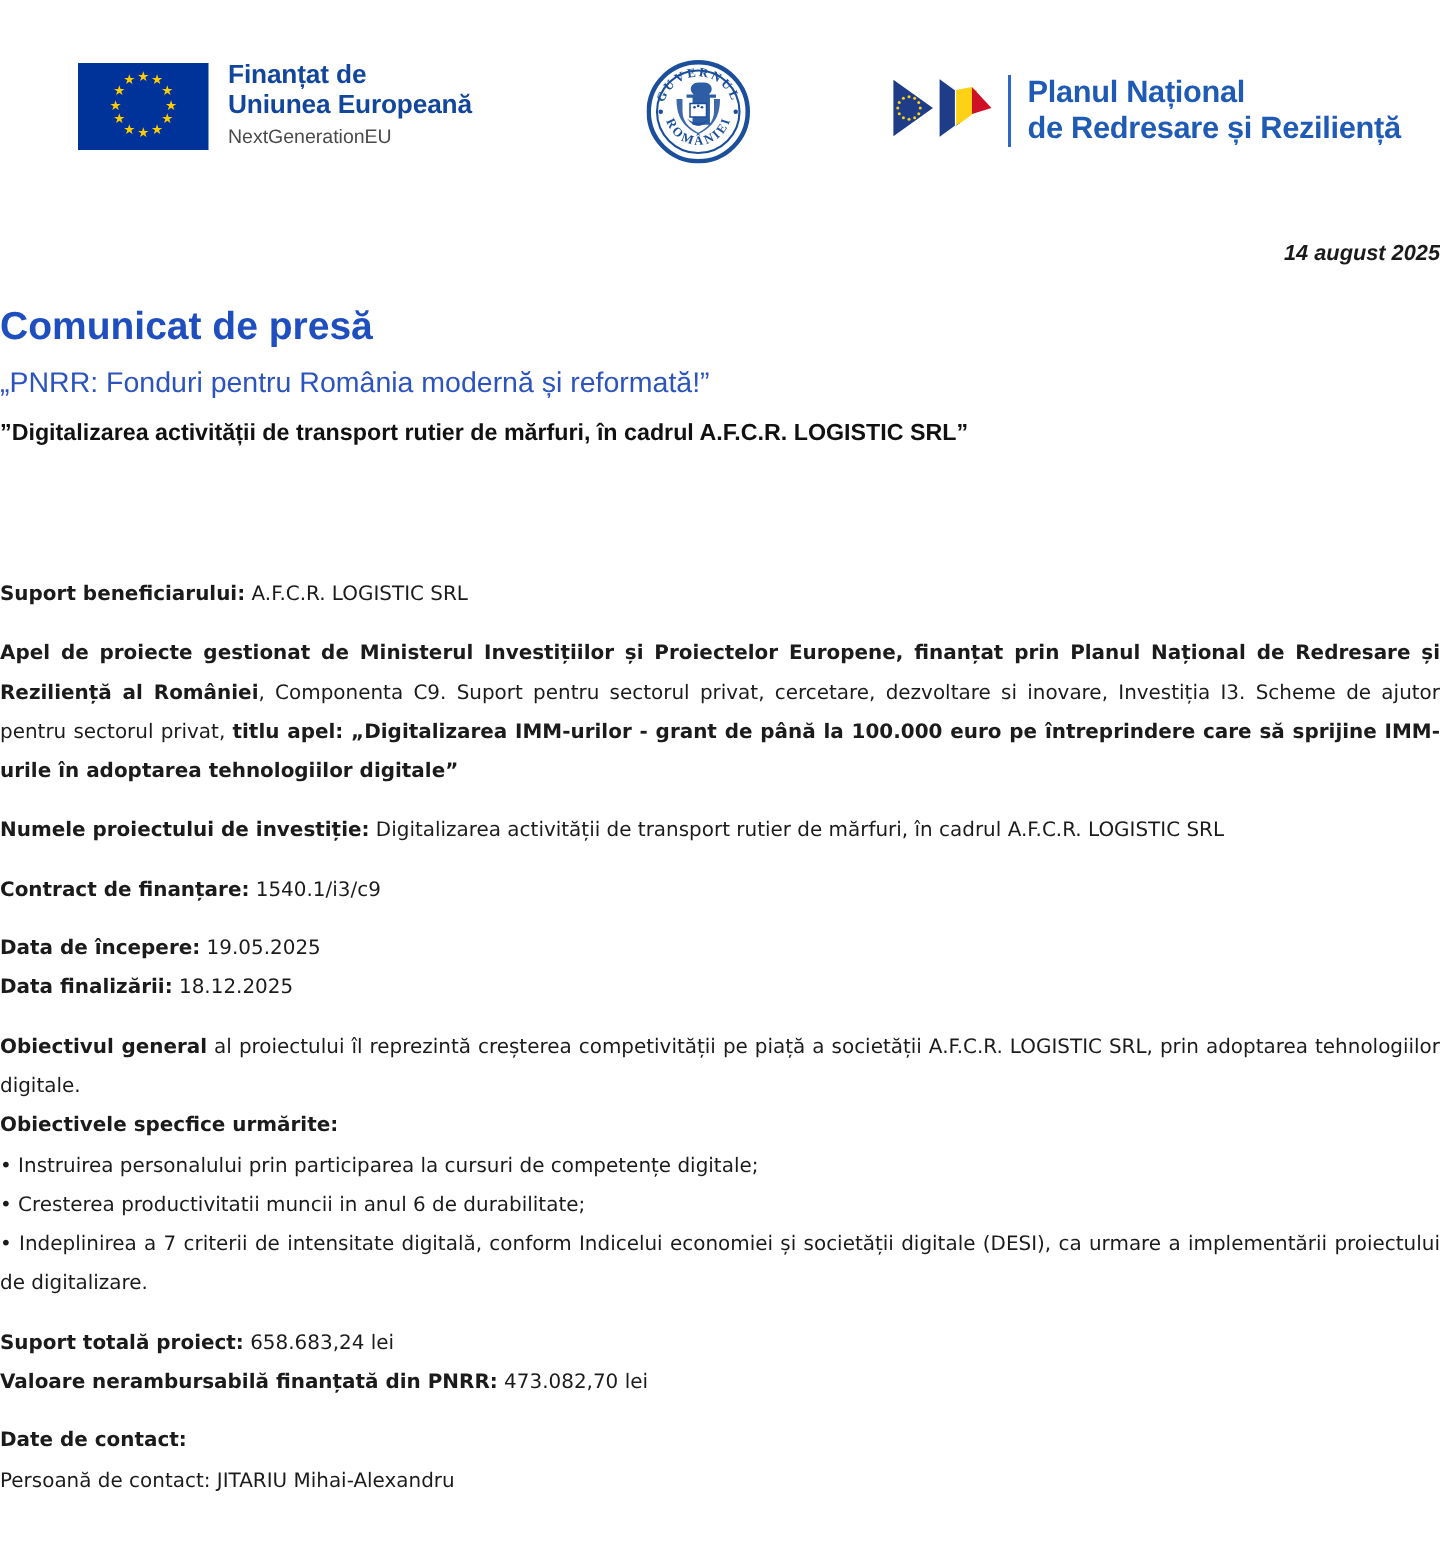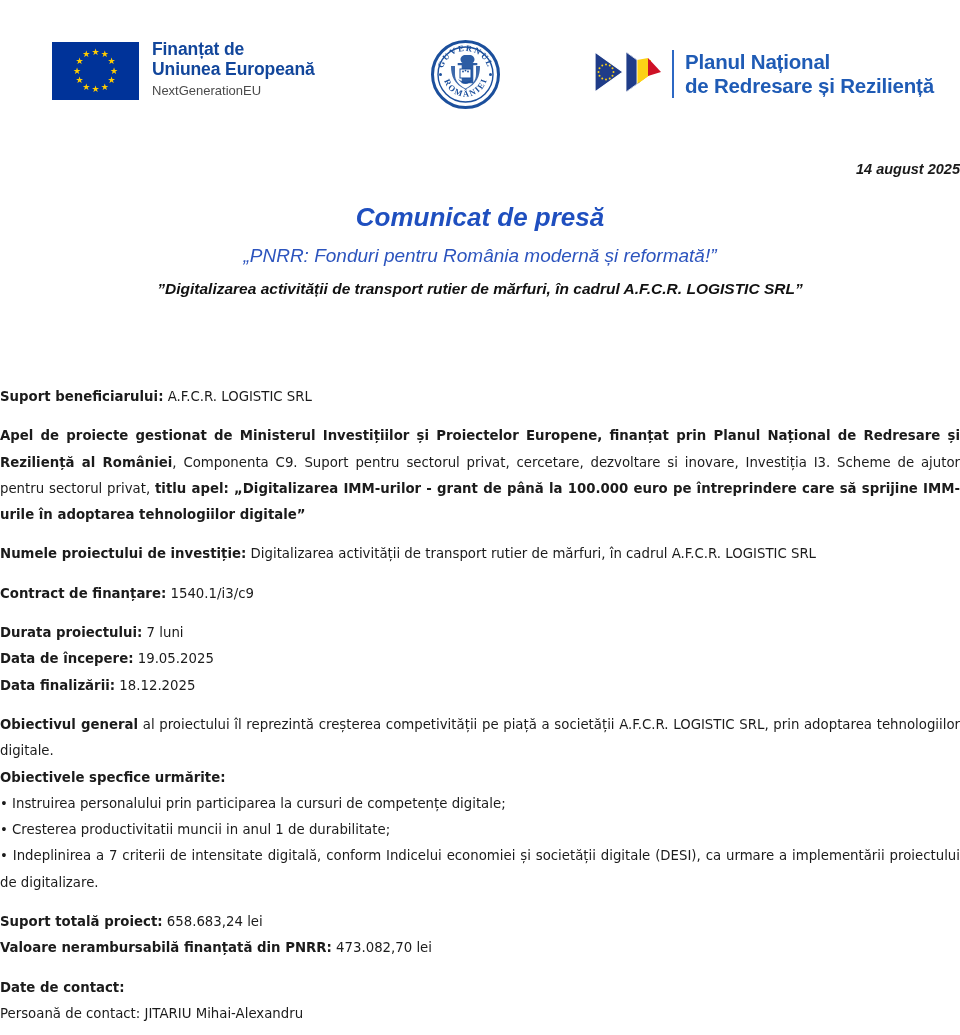--- a/index.html
+++ b/index.html
@@ -119,22 +119,20 @@
     font-size: 14.5px;
     color: #1a1a1a;
   }
 
   
   .title-block {
     position: absolute;
     left: 0;
     top: 200px;
     width: 960px;
-    text-align: center;
-    font-style: italic;
   }
   .main-title {
     color: #1F4FBF;
     font-family: "Liberation Sans", sans-serif;
     font-weight: bold;
     font-size: 26px;
     line-height: 34px;
     margin: 0;
   }
   .sub-title {
@@ -312,40 +310,37 @@
 
     <div class="spacer-sm"></div>
 
     <p>
       <span class="b">Contract de finanțare:</span><span> 1540.1/i3/c9</span>
     </p>
 
     <div class="spacer-sm"></div>
 
     <p>
-      <span class="b">Durata proiectului:</span><span> 7 luni</span>
-    </p>
-    <p>
       <span class="b">Data de începere:</span><span> 19.05.2025</span>
     </p>
     <p>
       <span class="b">Data finalizării:</span><span> 18.12.2025</span>
     </p>
 
     <div class="spacer-sm"></div>
 
     <p class="para">
       <span class="b">Obiectivul general</span><span> al proiectului îl reprezintă creșterea competivității pe piață a societății A.F.C.R. LOGISTIC SRL, prin adoptarea tehnologiilor digitale.</span>
     </p>
     <p>
       <span class="b">Obiectivele specfice urmărite:</span>
     </p>
 
     <p class="bullet">• Instruirea personalului prin participarea la cursuri de competențe digitale;</p>
-    <p class="bullet">• Cresterea productivitatii muncii in anul 1 de durabilitate;</p>
+    <p class="bullet">• Cresterea productivitatii muncii in anul 6 de durabilitate;</p>
     <p class="bullet-just">• Indeplinirea a 7 criterii de intensitate digitală, conform Indicelui economiei și societății digitale (DESI), ca urmare a implementării proiectului de digitalizare.</p>
 
     <div class="spacer-sm"></div>
 
     <p>
       <span class="b">Suport totală proiect:</span><span> 658.683,24 lei</span>
     </p>
     <p>
       <span class="b">Valoare nerambursabilă finanțată din PNRR:</span><span> 473.082,70 lei</span>
     </p>

